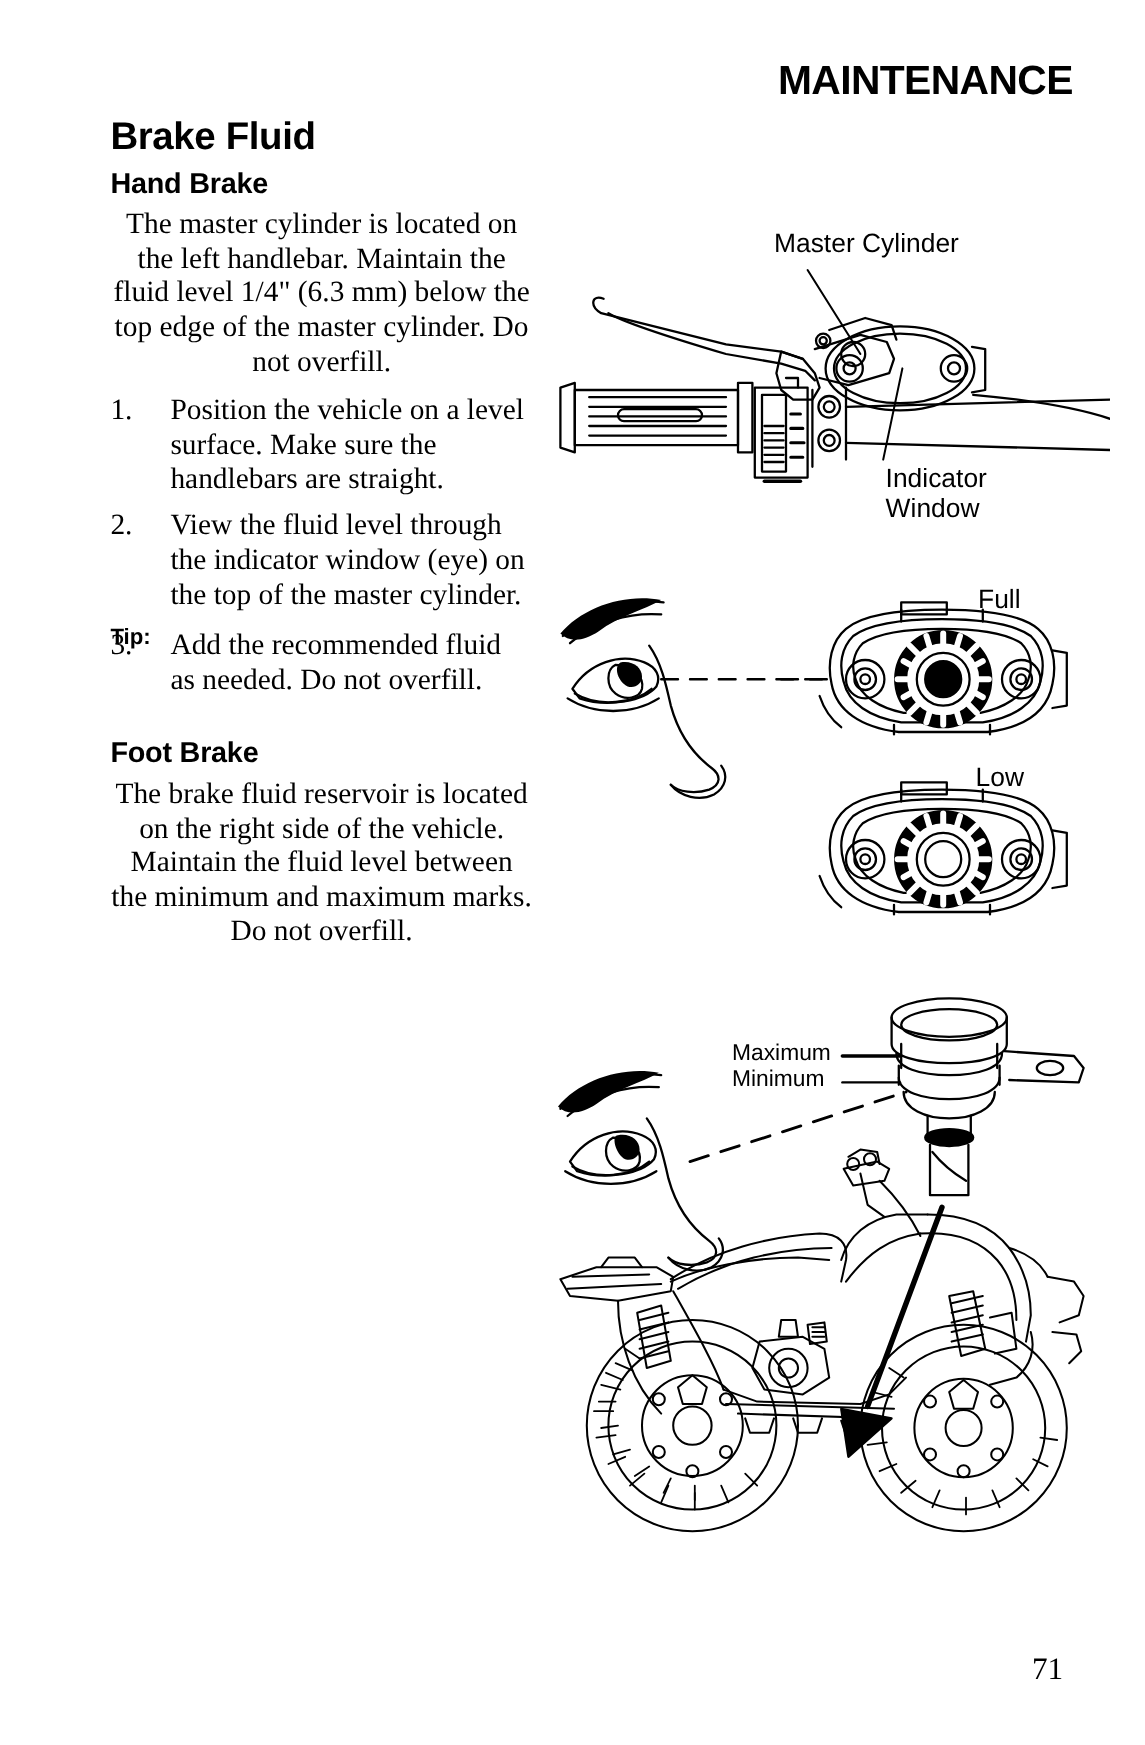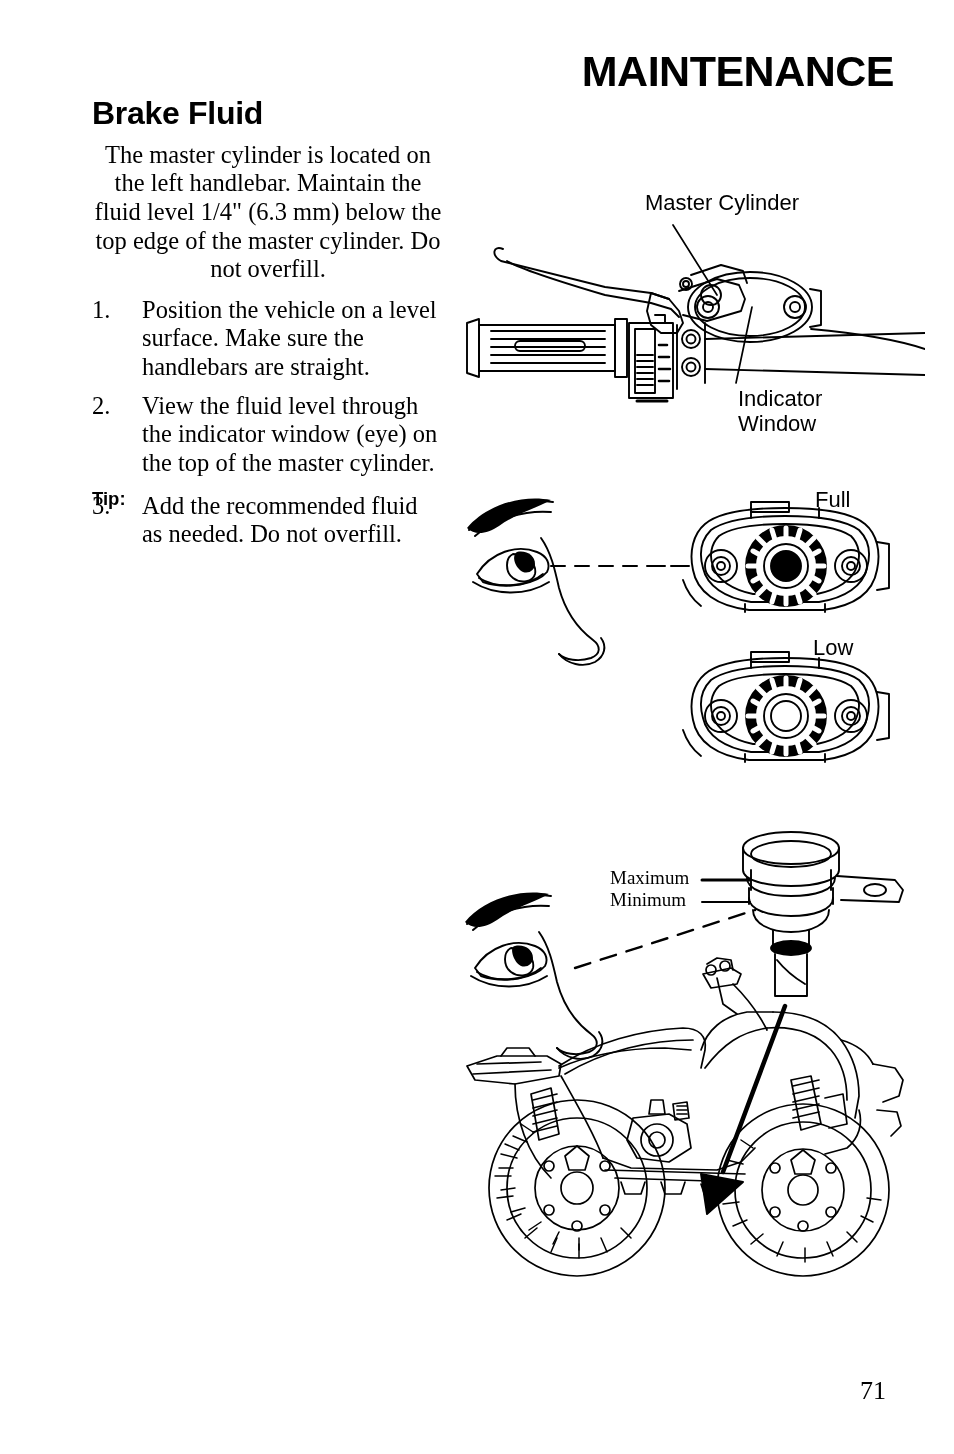--- a/index.html
+++ b/index.html
@@ -20,21 +20,21 @@
     inset: 0;
   }
 
   
   .running-head {
     position: absolute;
     top: 50px;
     right: 60px;
     font-family: "Liberation Sans", sans-serif;
     font-weight: bold;
-    font-size: 43px;
+    font-size: 34px;
     letter-spacing: -0.5px;
     line-height: 1;
     text-align: right;
   }
 
   
   .col-left {
     position: absolute;
     left: 92px;
     top: 96px;
@@ -103,21 +103,20 @@
   }
   .fig-label {
     position: absolute;
     font-family: "Liberation Sans", sans-serif;
     font-size: 22px;
     line-height: 1.1;
     white-space: pre;
   }
   .fig-label.small {
     font-size: 19px;
-    font-family: Liberation Serif, serif;
   }
 
   .figure { position: absolute; margin-top: 43px; }
 
   .page-number {
     position: absolute;
     right: 68px;
     bottom: 48px;
     font-family: "Liberation Serif", serif;
     font-size: 26px;
@@ -127,20 +126,21 @@
 <body>
 
 <div class="page">
 
   <div class="running-head">MAINTENANCE</div>
 
   <div class="col-left">
 
     <h1 class="title">Brake Fluid</h1>
 
+    <h2 class="subhead">Hand Brake</h2>
 
     <p class="body">The master cylinder is located on the left handlebar. Maintain the fluid level 1/4" (6.3 mm) below the top edge of the master cylinder. Do not overfill.</p>
 
     <ol class="steps">
       <li>
         <span class="num">1.</span><span>Position the vehicle on a level surface. Make sure the handlebars are straight.</span>
       </li>
       <li>
         <span class="num">2.</span><span>View the fluid level through the indicator window (eye) on the top of the master cylinder.</span>
       </li>
@@ -149,21 +149,23 @@
     <div class="tip">
       <span class="tip-label">Tip:</span>
     </div>
 
     <ol class="steps">
       <li>
         <span class="num">3.</span><span>Add the recommended fluid as needed. Do not overfill.</span>
       </li>
     </ol>
 
-
+    <h2 class="subhead spaced">Foot Brake</h2>
+
+    <p class="body">The brake fluid reservoir is located on the right side of the vehicle. Maintain the fluid level between the minimum and maximum marks. Do not overfill.</p>
   </div>
 
   <div class="figure" style="left:455px; top:140px; width:470px; height:280px;">
 
     <div class="fig-label" style="left:190px; top:8px;">Master Cylinder</div>
 
     <div class="fig-label" style="left:283px; top:204px;">Indicator</div>
     <div class="fig-label" style="left:283px; top:229px;">Window</div>
 
     <svg width="470" height="280" viewBox="0 0 470 280">

